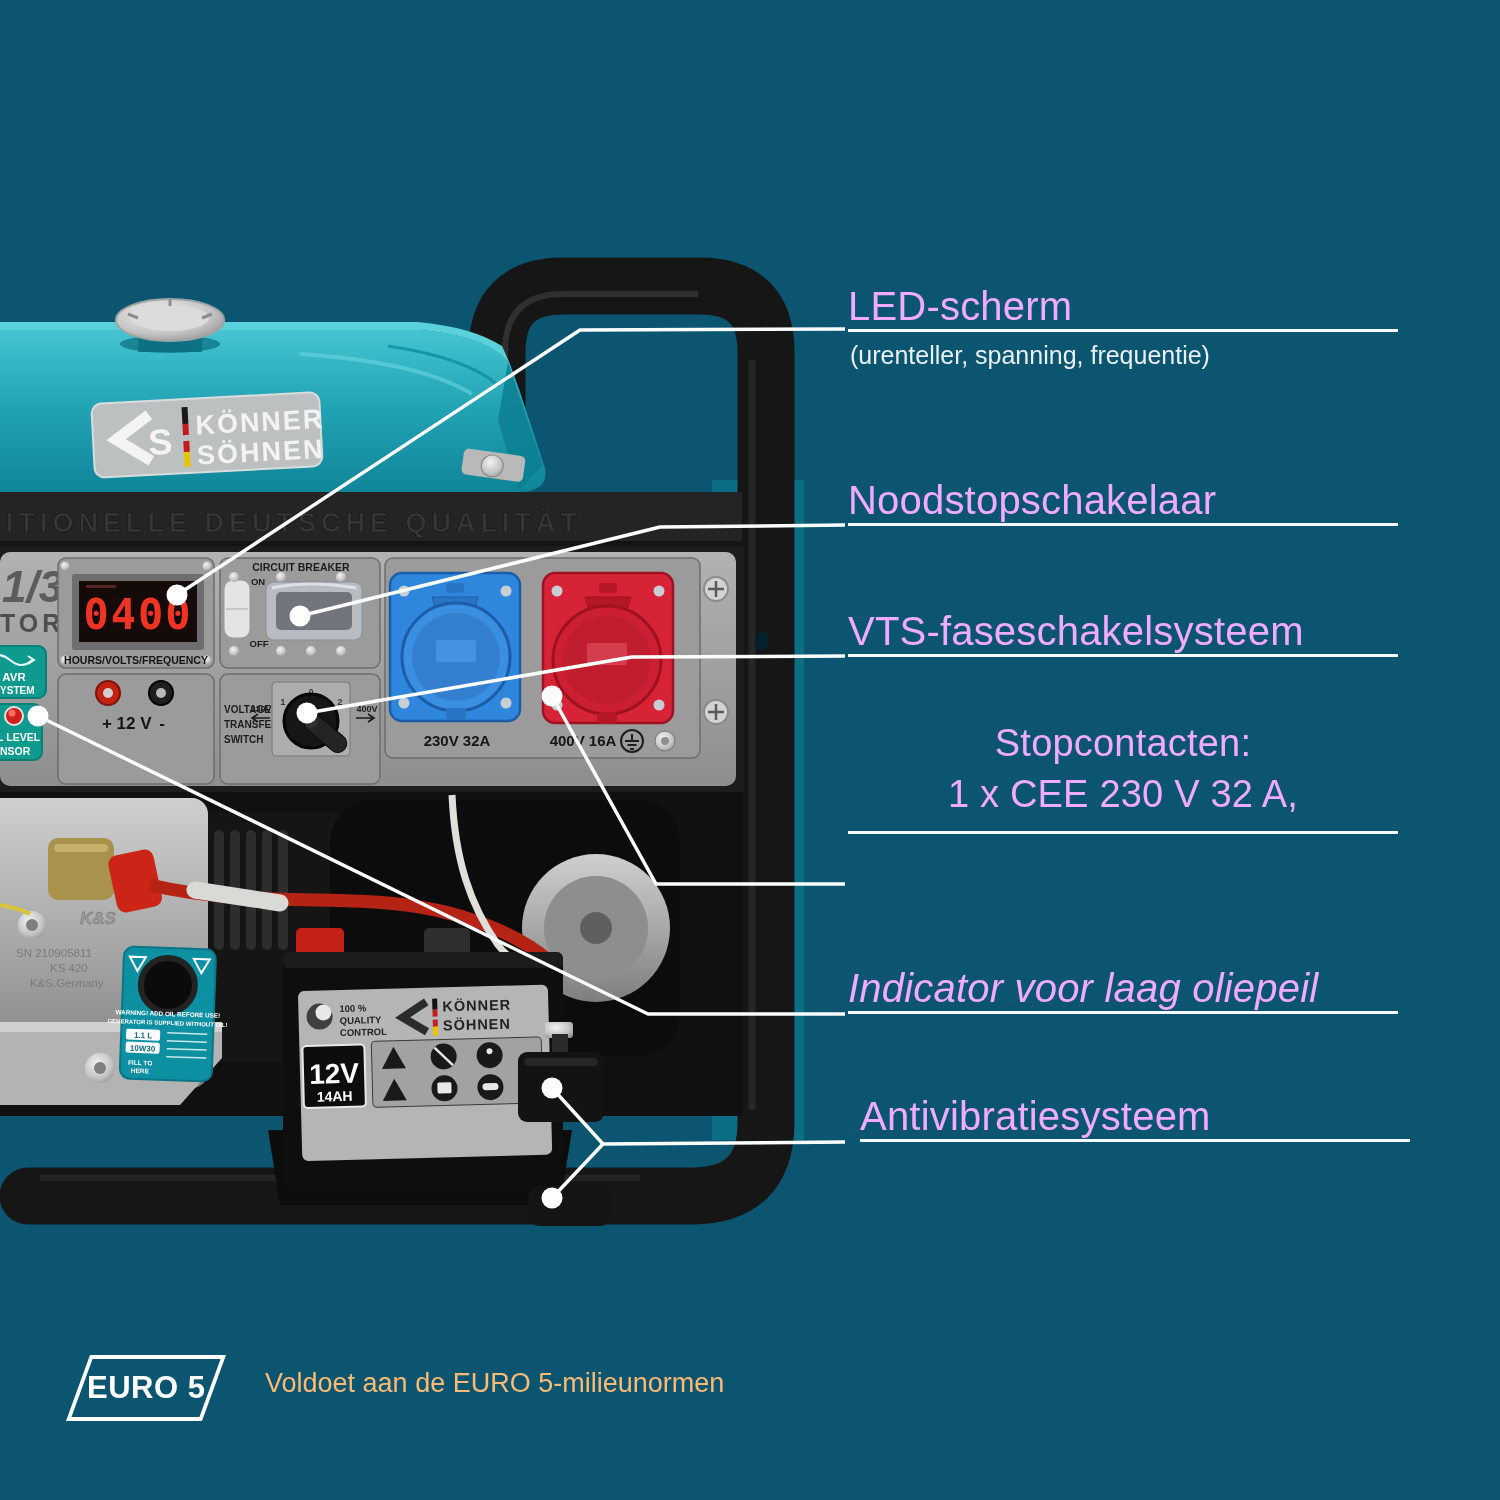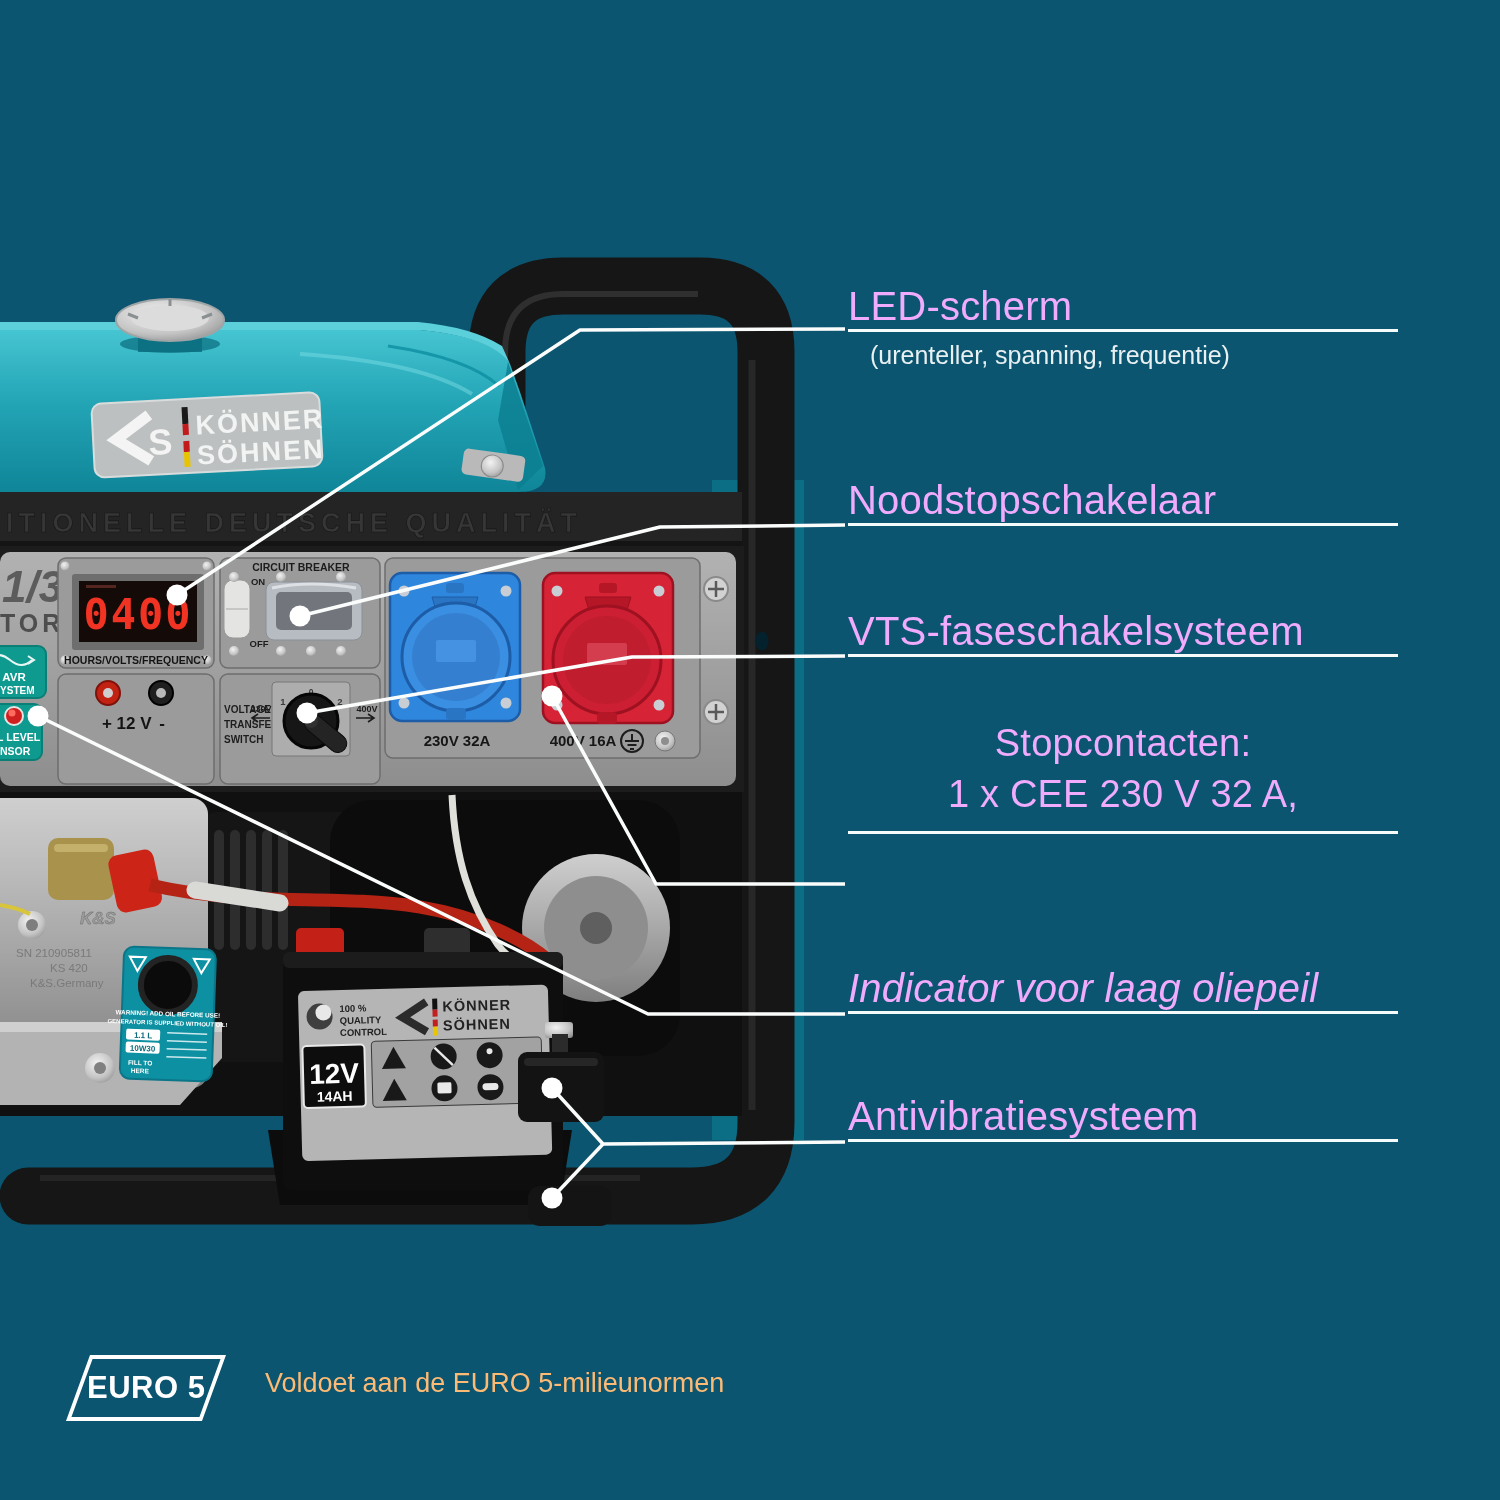--- a/index.html
+++ b/index.html
@@ -372,40 +372,40 @@
     <circle cx="552" cy="696" r="10.5"></circle>
     <circle cx="38" cy="716" r="10.5"></circle>
     <circle cx="552" cy="1088" r="10.5"></circle>
     <circle cx="552" cy="1198" r="10.5"></circle>
   </g>
 </svg>
 
 <div class="callout" style="top:283px;height:46px;">
   <div class="t">LED-scherm</div>
 </div>
-<div class="subnote" style="top:341px;margin-left:20px;">(urenteller, spanning, frequentie)</div>
+<div class="subnote" style="top:341px;">(urenteller, spanning, frequentie)</div>
 
 <div class="callout" style="top:477px;height:46px;">
   <div class="t">Noodstopschakelaar</div>
 </div>
 
 <div class="callout" style="top:608px;height:46px;">
   <div class="t">VTS-faseschakelsysteem</div>
 </div>
 
 <div class="callout multi" style="top:718px;padding-bottom:11px;">
   <div class="t">Stopcontacten:</div>
   <div class="t">1 x CEE 230 V 32 A,</div>
 </div>
 
 <div class="callout" style="top:965px;height:46px;font-style:italic;">
   <div class="t">Indicator voor laag oliepeil</div>
 </div>
 
-<div class="callout" style="top:1093px;height:46px;">
+<div class="callout" style="top:1093px;height:46px;margin-left:12px;">
   <div class="t">Antivibratiesysteem</div>
 </div>
 
 <div id="euro-badge">
   <span>EURO 5</span>
 </div>
 <div id="euro-desc">Voldoet aan de EURO 5-milieunormen</div>
 
 </div>
 

